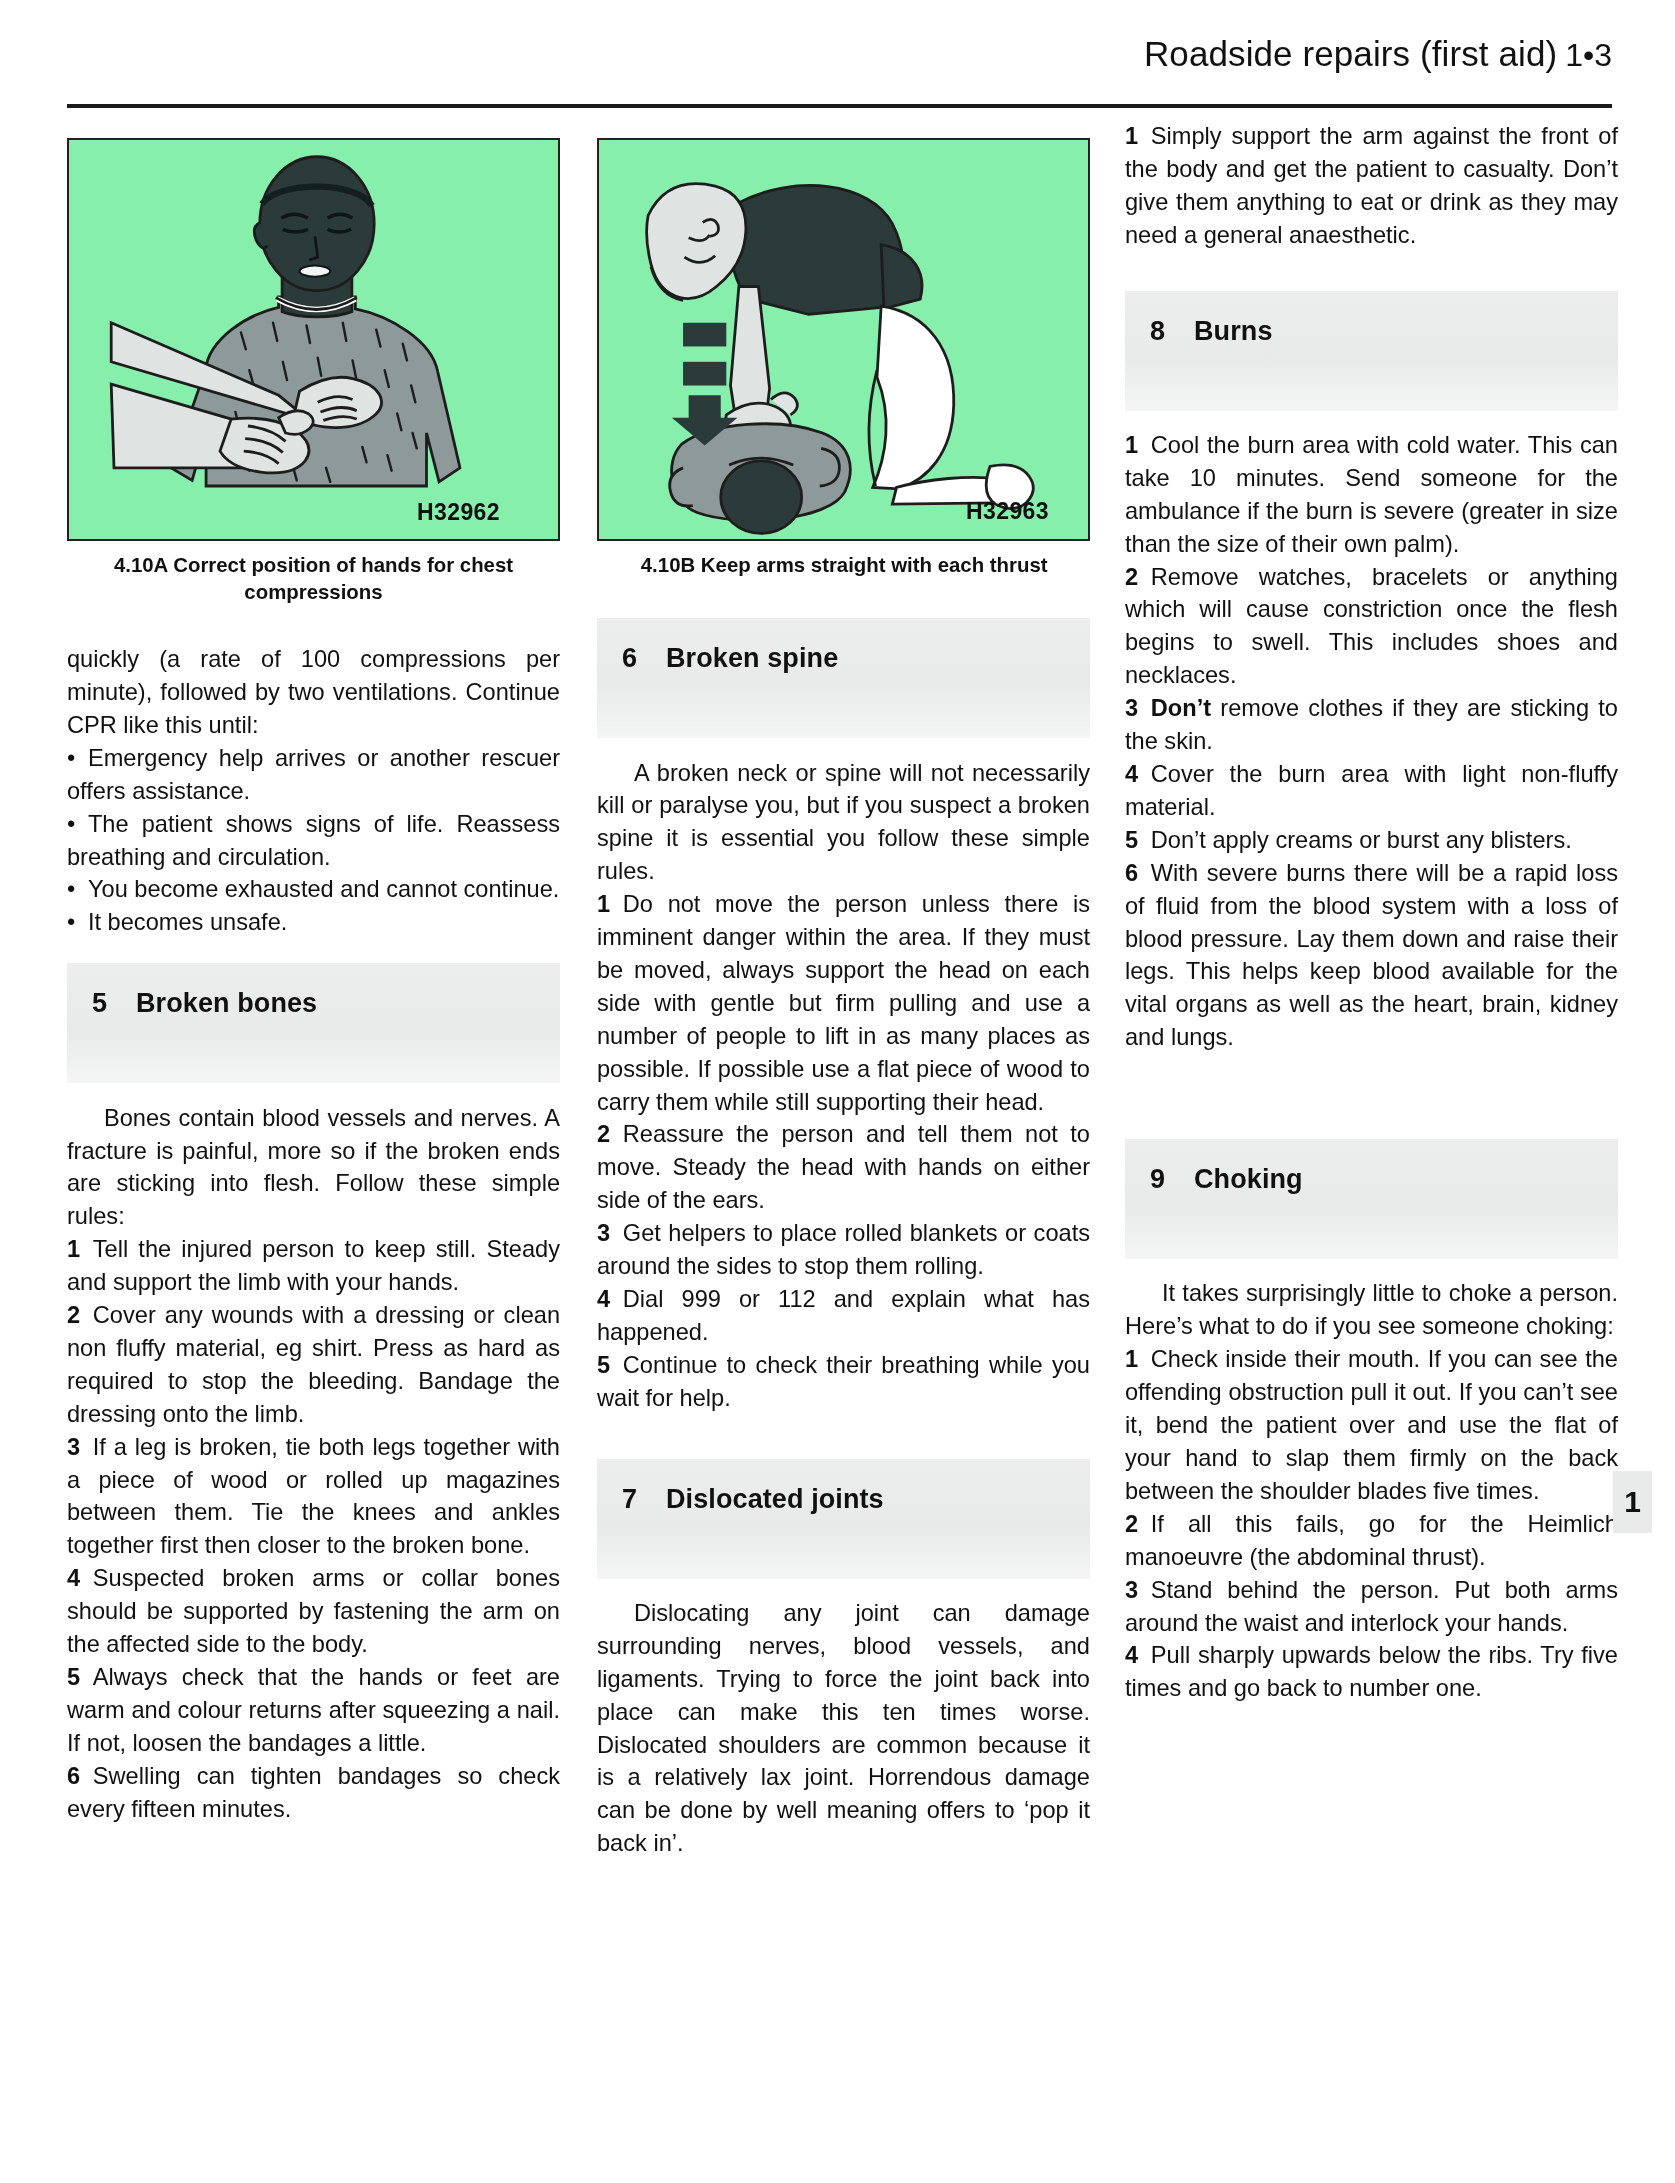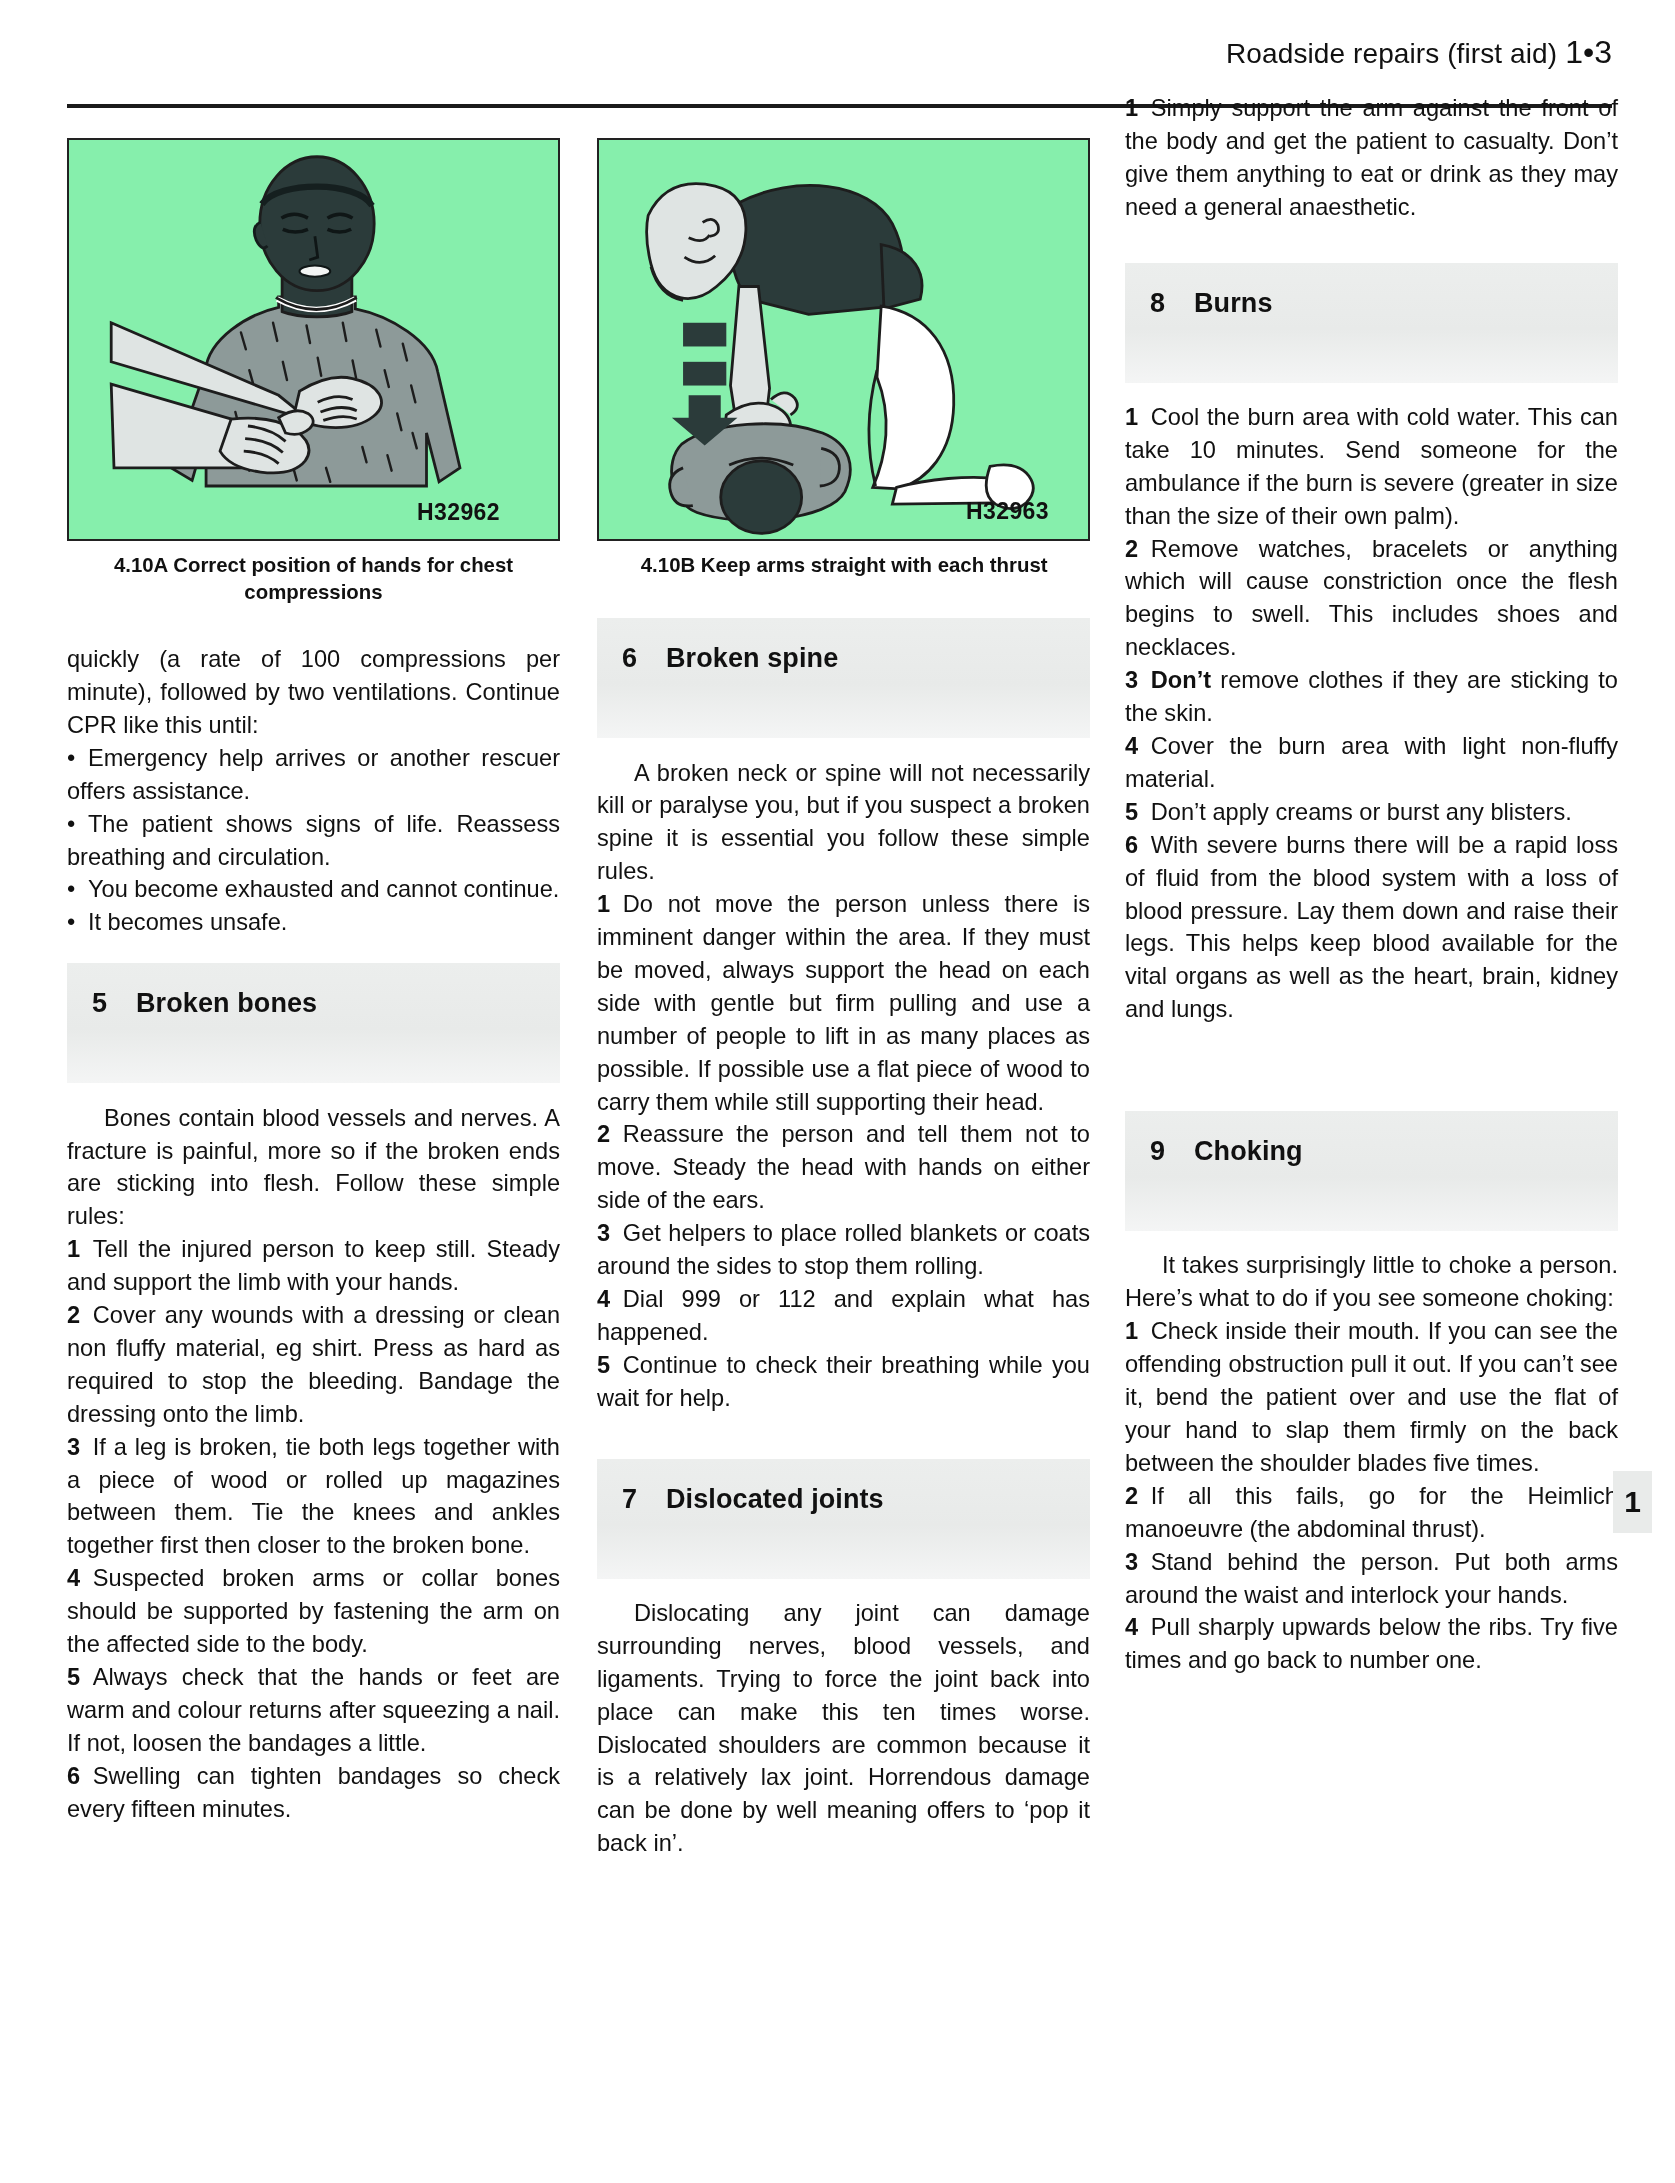--- a/index.html
+++ b/index.html
@@ -25,21 +25,21 @@
 
   
   .header {
     position: absolute;
     left: 67px;
     top: 34px;
     width: 1545px;
     text-align: right;
   }
   .header-title {
-    font-size: 28px;
+    font-size: 35px;
     letter-spacing: 0.1px;
     color: #111;
     display: inline-block;
   }
   .header-folio {
     font-size: 32px;
     font-weight: normal;
     display: inline-block;
     margin-left: 8px;
   }
@@ -330,21 +330,21 @@
       <div class="sec-head-inner">
         <span class="sec-num">7</span><span>Dislocated joints</span>
       </div>
     </div>
 
     <div class="body-text">
       <p class="indent">Dislocating any joint can damage surrounding nerves, blood vessels, and ligaments. Trying to force the joint back into place can make this ten times worse. Dislocated shoulders are common because it is a relatively lax joint. Horrendous damage can be done by well meaning offers to ‘pop it back in’.</p>
     </div>
   </div>
 
-  <div class="col col-right" style="top:92px;">
+  <div class="col col-right" style="top:120px;">
 
     <div class="body-text">
       <p><span class="num">1</span><span class="num-sp"></span><span>Simply support the arm against the front of the body and get the patient to casualty. Don’t give them anything to eat or drink as they may need a general anaesthetic.</span></p>
     </div>
 
     <div class="sec-head" style="margin-top:39px;">
       <div class="sec-head-inner">
         <span class="sec-num">8</span><span>Burns</span>
       </div>
     </div>

